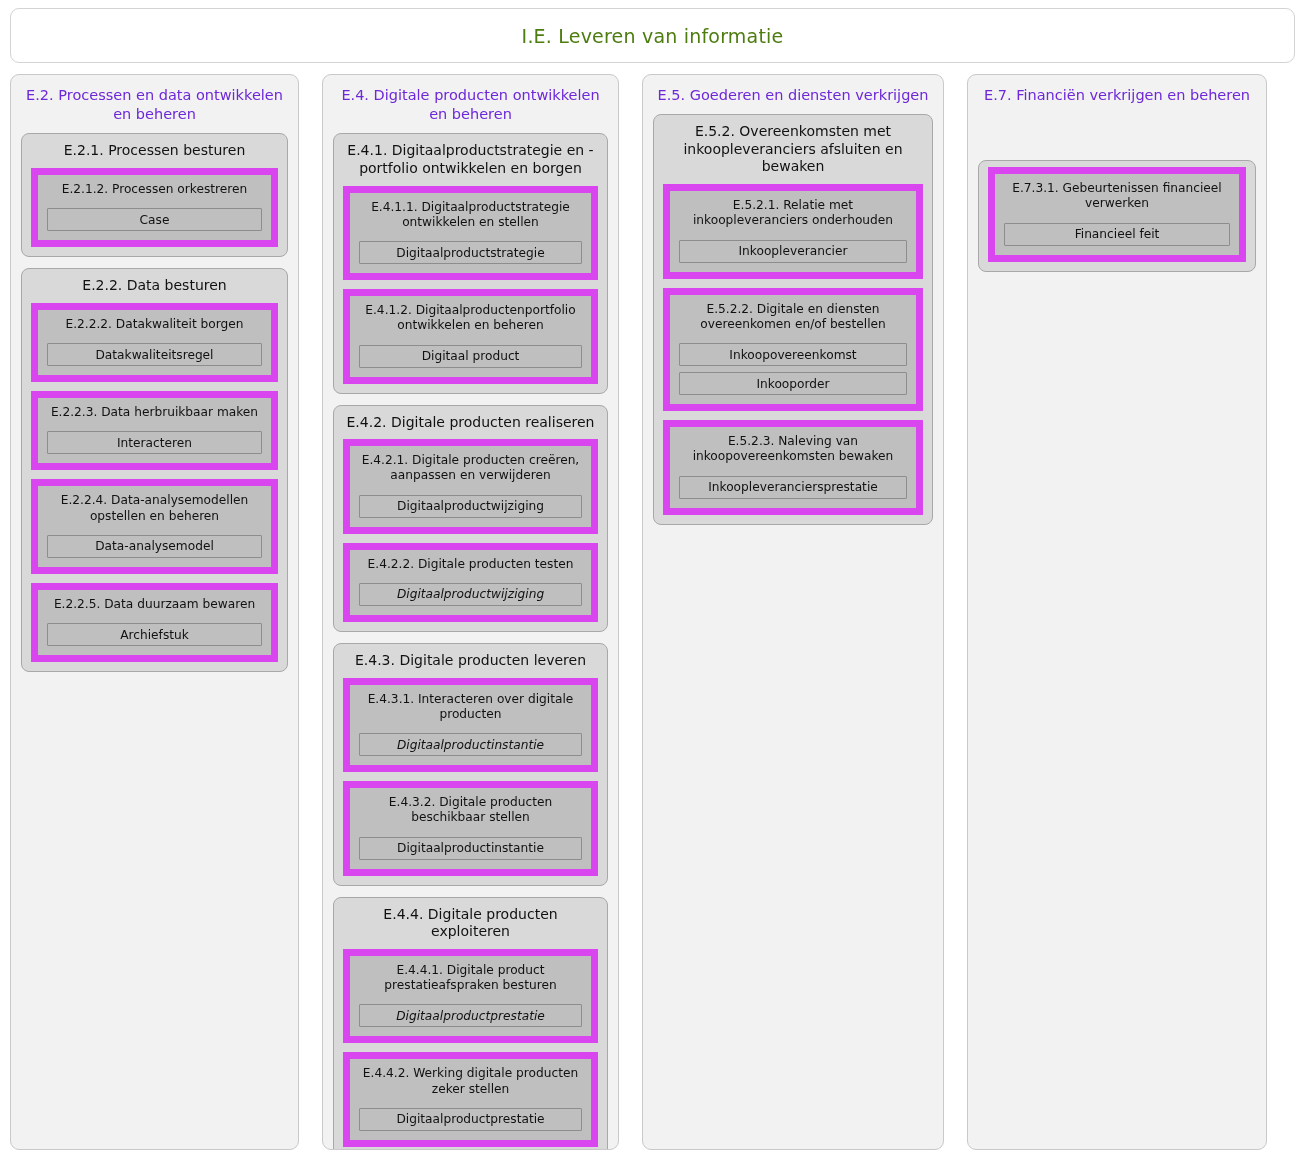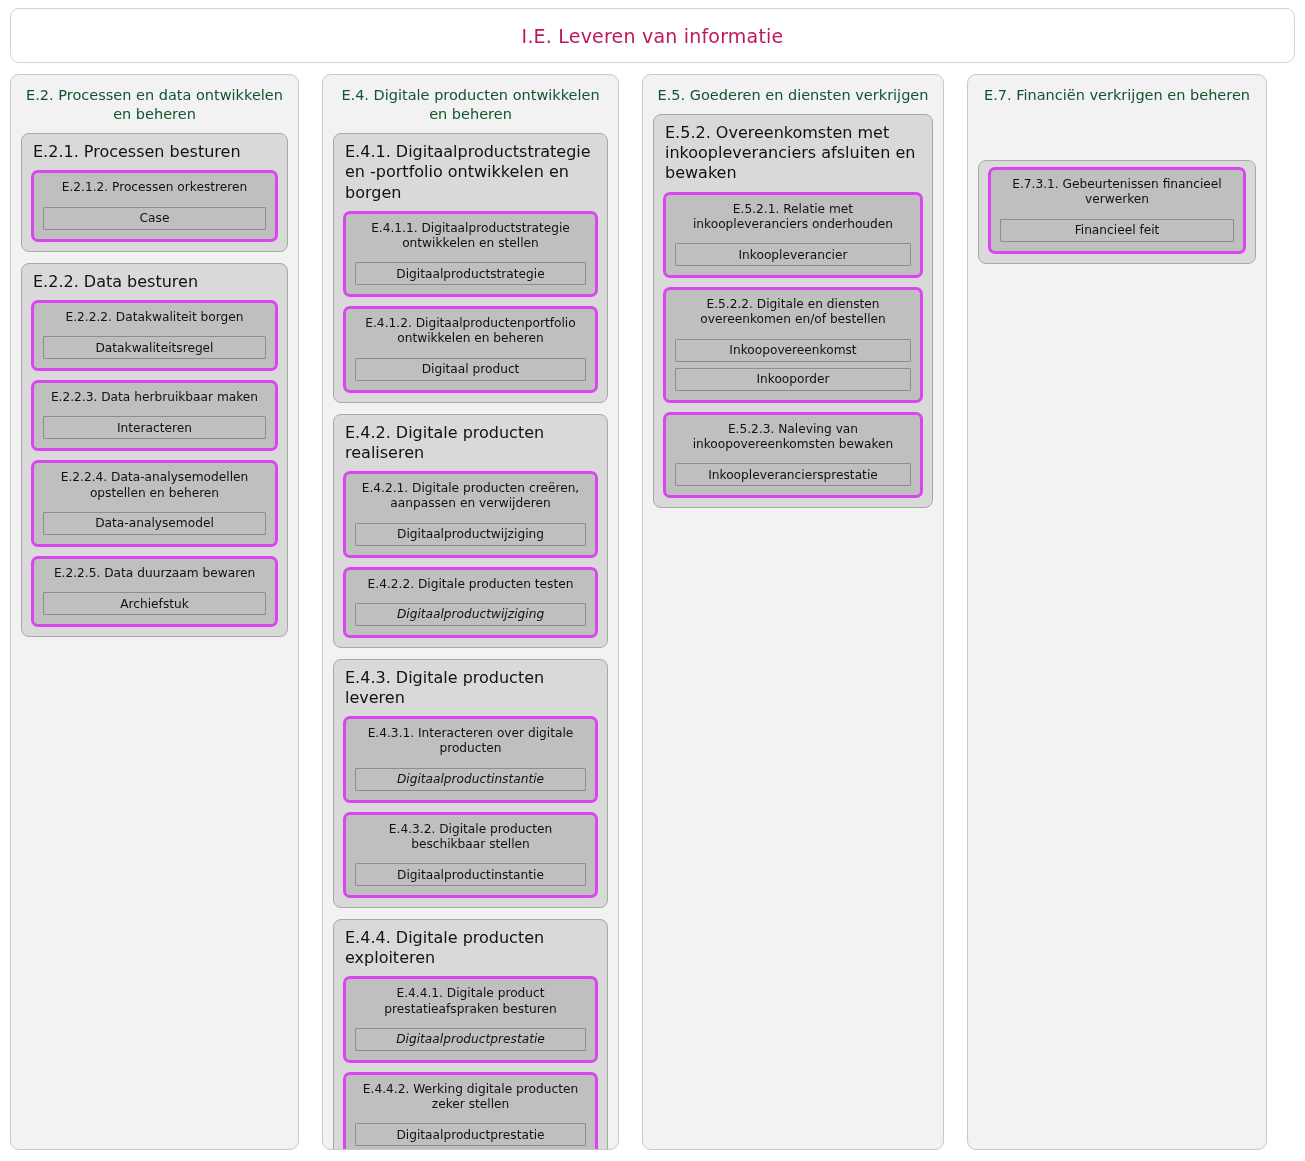--- a/index.html
+++ b/index.html
@@ -15,64 +15,64 @@
   
   .title-bar{
     height:55px;
     background:#ffffff;
     border:1px solid #d4d4d4;
     border-radius:9px;
     display:flex;align-items:center;justify-content:center;
     box-sizing:border-box;
     margin-bottom:11px;
   }
-  .title-bar .t{font-size:19px;letter-spacing:.2px;color:#be185d;}
+  .title-bar .t{font-size:19px;letter-spacing:.2px;color:#4d7c0f;}
 
   
   .columns{display:flex;gap:23px;height:1076px;align-items:stretch;}
   .col{
     background:#f2f2f2;
     border:1px solid #c9c9c9;
     border-radius:9px;
     box-sizing:border-box;
     padding:8px 10px 10px 10px;
     display:flex;flex-direction:column;
     overflow:hidden;
   }
   .col-head{
     font-size:14.5px;line-height:1.32;
     text-align:center;
     padding:3px 4px 0 4px;
     margin-bottom:9px;
-    color:#14532d;
+    color:#6d28d9;
   }
 
   
   .grp{
     background:#d9d9d9;
     border:1px solid #a8a8a8;
     border-radius:8px;
     box-sizing:border-box;
     padding:6px 9px 9px 9px;
     margin-bottom:11px;
   }
   .grp:last-child{margin-bottom:0;}
   .grp-head{
-    font-size:16px;line-height:1.26;
-    text-align:left;
+    font-size:14px;line-height:1.26;
+    text-align:center;
     padding:2px 2px 0 2px;
     margin-bottom:8px;
     color:#111;
   }
 
   
   .sub{
     background:#bfbfbf;
-    border:3px solid #d946ef;
-    border-radius:7px;
+    border:7px solid #d946ef;
+    border-radius:0;
     box-sizing:border-box;
     padding:6px 9px 9px 9px;
     margin-bottom:9px;
   }
   .sub:last-child{margin-bottom:0;}
   .sub-head{
     font-size:12.2px;line-height:1.25;
     text-align:center;
     padding:1px 1px 0 1px;
     margin-bottom:11px;

